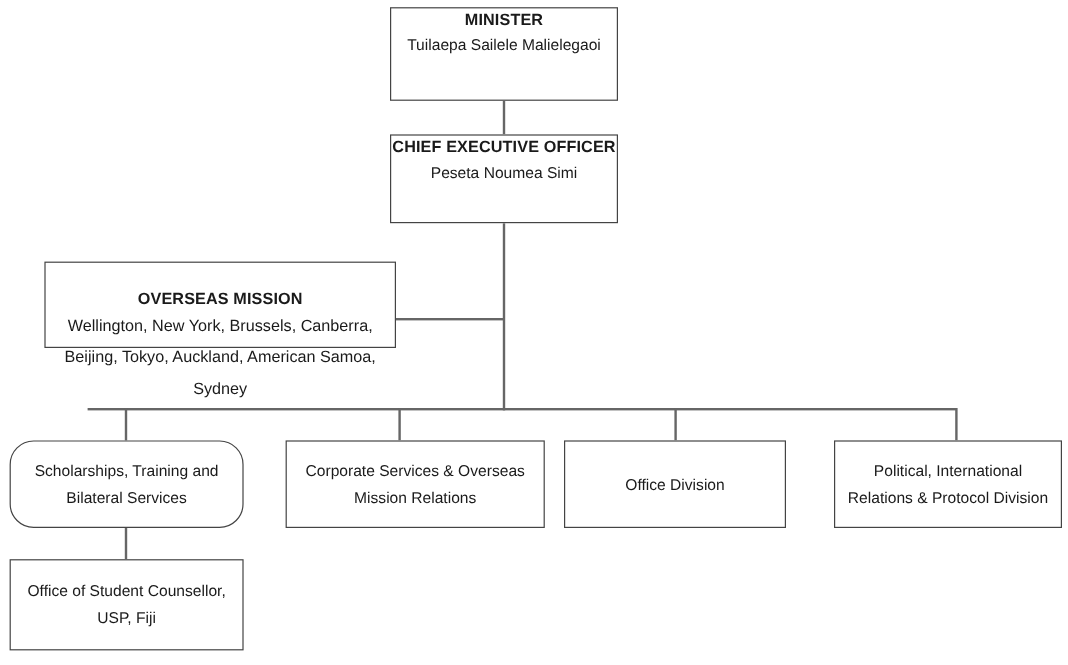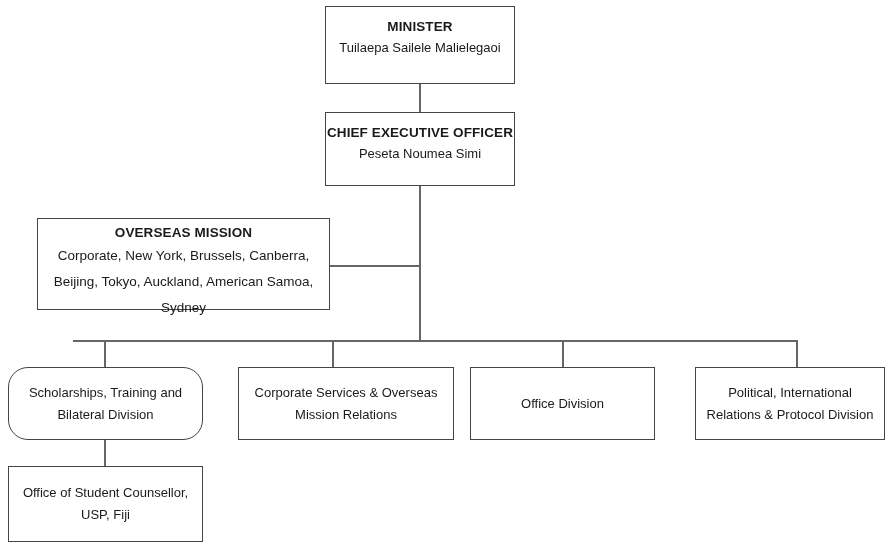--- a/index.html
+++ b/index.html
@@ -22,21 +22,20 @@
   .node {
     position: absolute;
     box-sizing: border-box;
     border: 1.4px solid #444444;
     background: #ffffff;
     display: flex;
     flex-direction: column;
     align-items: center;
     justify-content: flex-start;
     text-align: center;
-    padding-top: 10px;
     z-index: 3;
   }
   .node.center-v {
     justify-content: center;
     padding-top: 0;
   }
   .node-title {
     font-weight: bold;
     font-size: 13.5px;
     line-height: 20px;
@@ -91,30 +90,30 @@
   <div class="node" style="left:325px; top:6px; width:190px; height:78px;">
     <div class="node-title">MINISTER</div>
     <div class="node-sub">Tuilaepa Sailele Malielegaoi</div>
   </div>
 
   <div class="node" style="left:325px; top:112px; width:190px; height:74px;">
     <div class="node-title">CHIEF EXECUTIVE OFFICER</div>
     <div class="node-sub">Peseta Noumea Simi</div>
   </div>
 
-  <div class="node" style="left:37px; top:218px; width:293px; height:92px; padding-top:4px;justify-content:space-between;">
+  <div class="node" style="left:37px; top:218px; width:293px; height:72px; padding-top:20px;justify-content:space-between;">
     <div class="node-title">OVERSEAS MISSION</div>
-    <div class="node-body">Corporate, New York, Brussels, Canberra,</div>
+    <div class="node-body">Wellington, New York, Brussels, Canberra,</div>
     <div class="node-body">Beijing, Tokyo, Auckland, American Samoa,</div>
     <div class="node-body">Sydney</div>
   </div>
 
   <div class="node center-v" style="left:8px; top:367px; width:195px; height:73px;border-radius:20px;">
     <div class="node-label">Scholarships, Training and</div>
-    <div class="node-label">Bilateral Division</div>
+    <div class="node-label">Bilateral Services</div>
   </div>
 
   <div class="node center-v" style="left:238px; top:367px; width:216px; height:73px;">
     <div class="node-label">Corporate Services &amp; Overseas</div>
     <div class="node-label">Mission Relations</div>
   </div>
 
   <div class="node center-v" style="left:470px; top:367px; width:185px; height:73px;">
     <div class="node-label">Office Division</div>
   </div>

